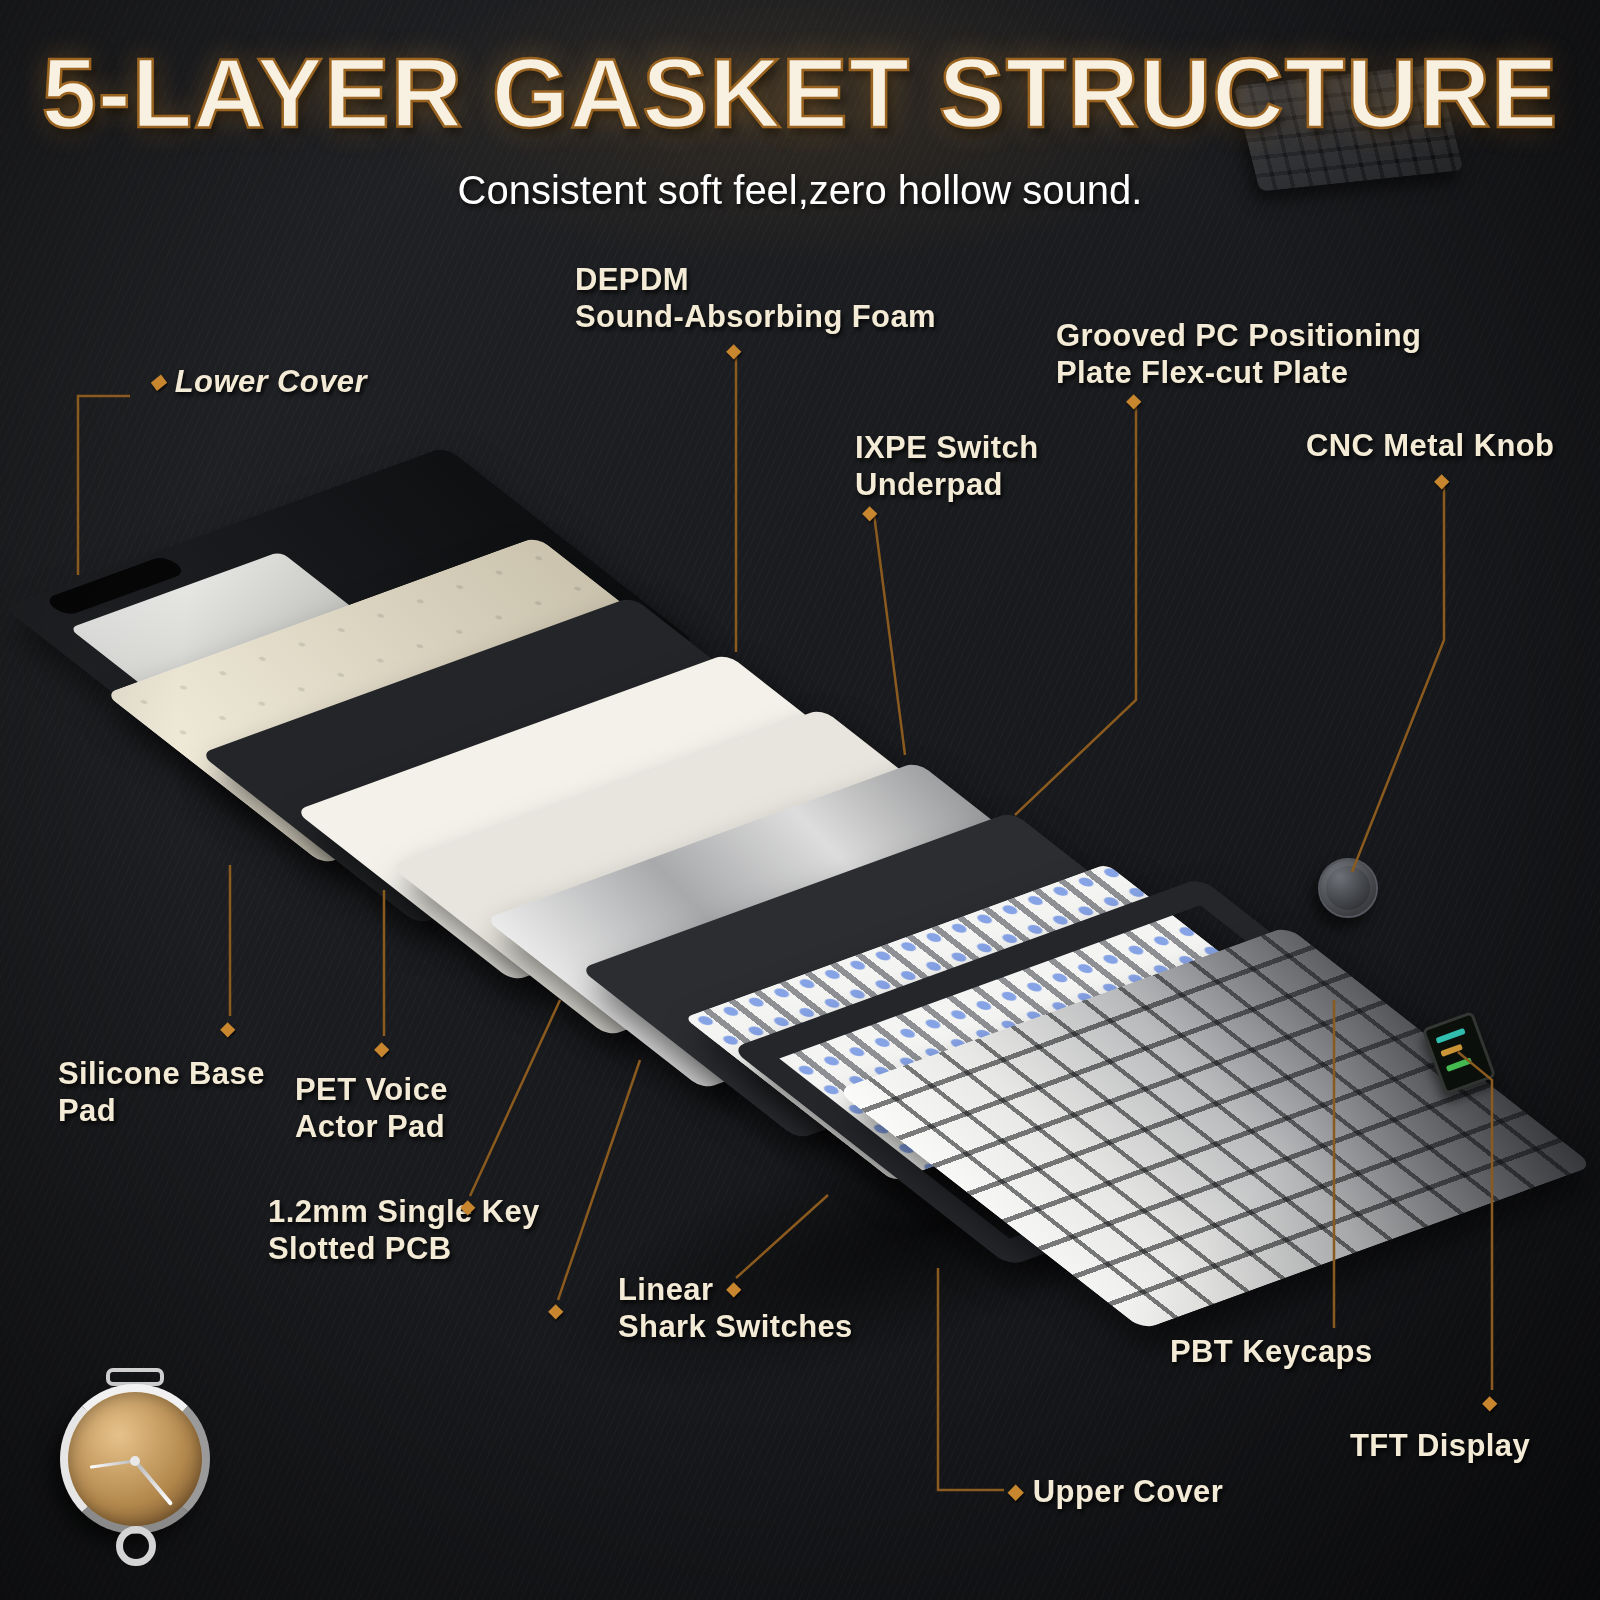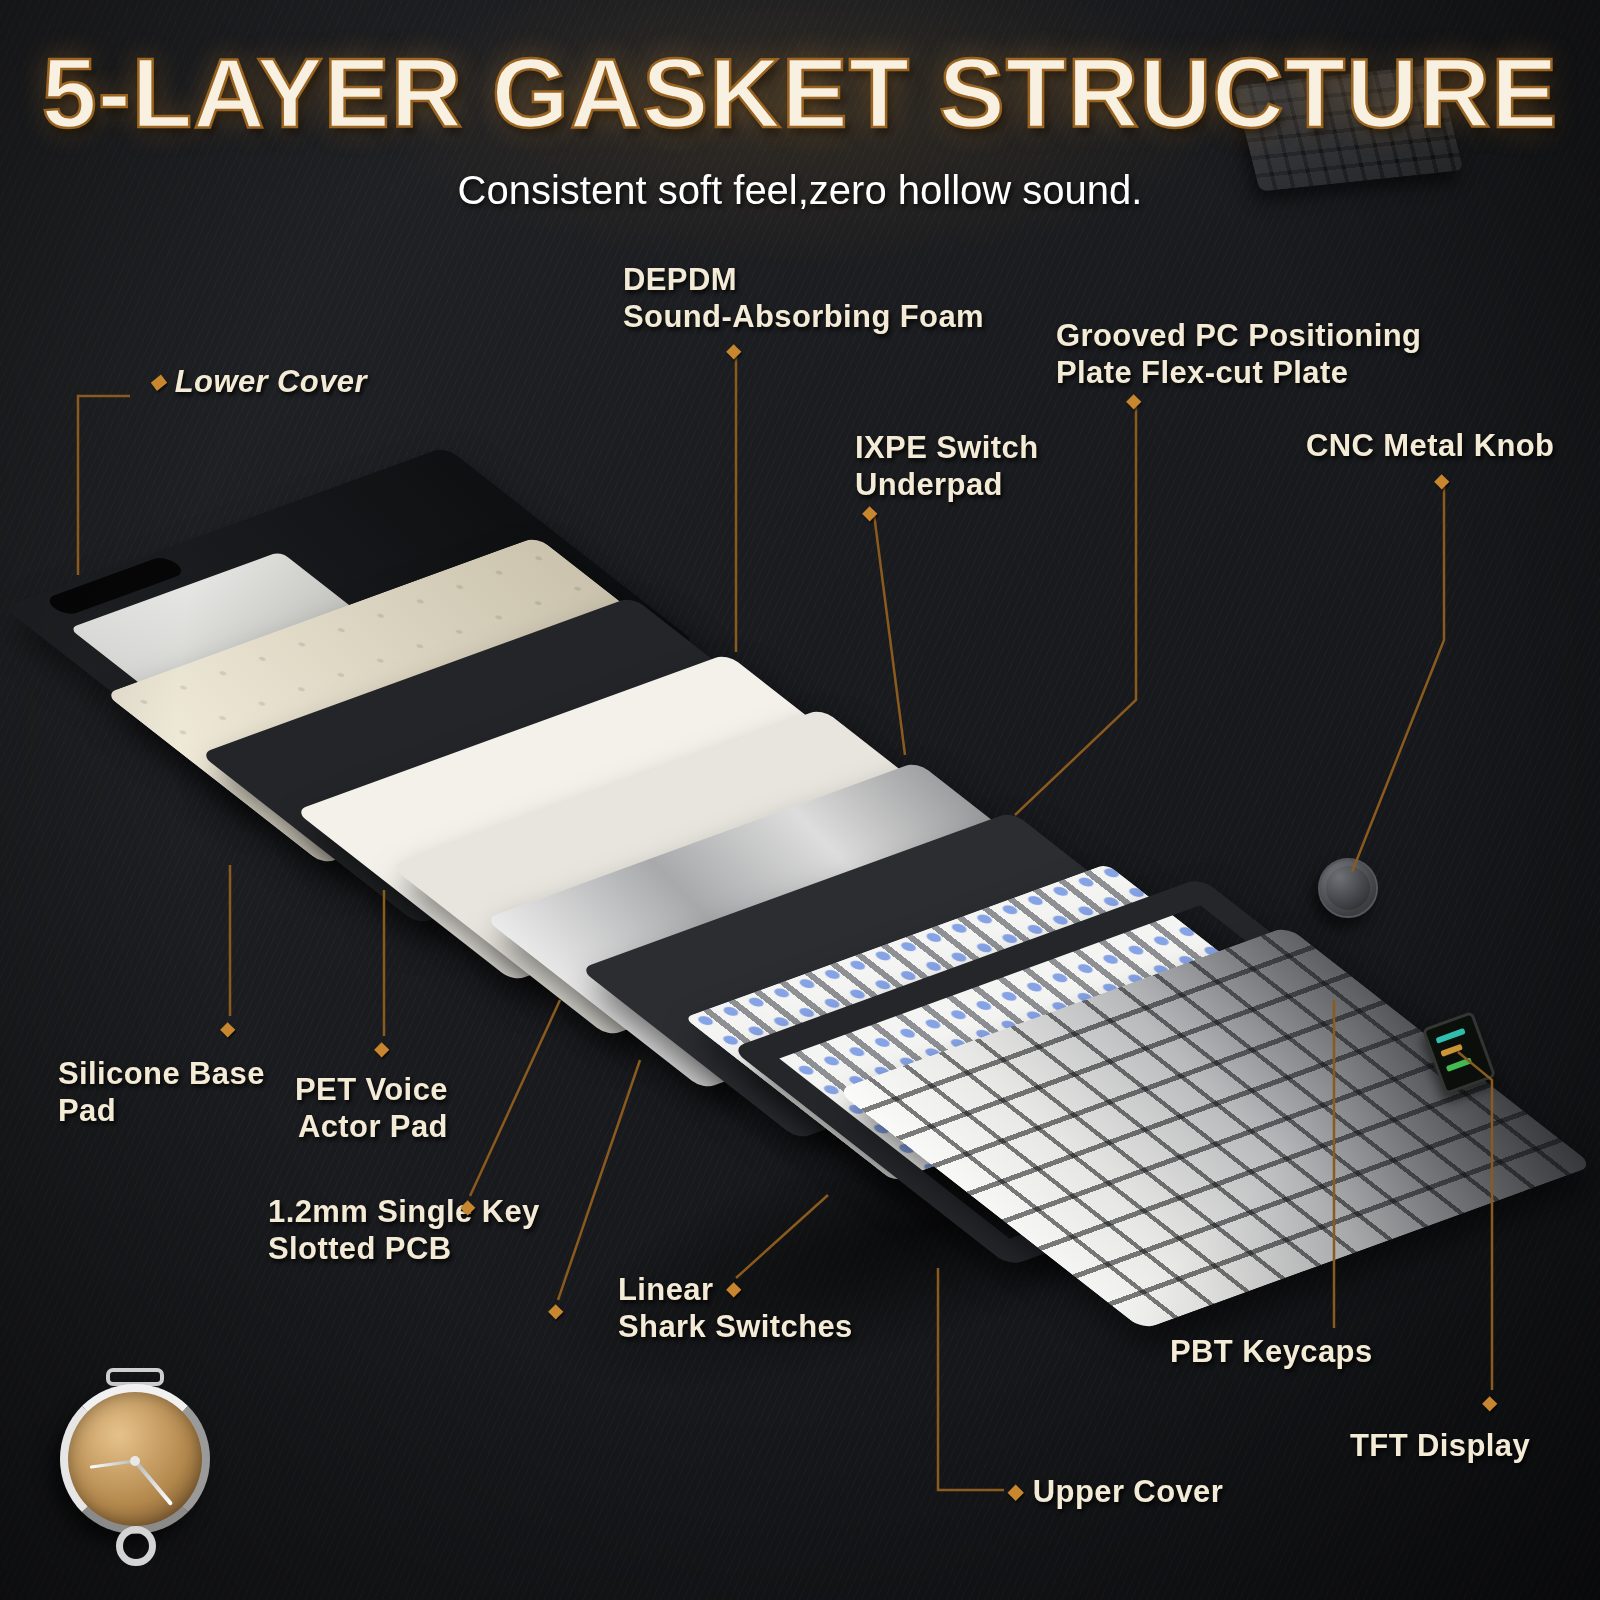--- a/index.html
+++ b/index.html
@@ -17,26 +17,26 @@
     font-size:99px;font-weight:bold;letter-spacing:1px;color:#f8f1e1;
     -webkit-text-stroke:2.5px #9a6420;
     text-shadow:0 0 28px rgba(235,160,60,.35), 4px 6px 10px rgba(0,0,0,.65);}
   .subtitle{position:absolute;top:168px;left:0;width:100%;text-align:center;margin:0;z-index:20;
     font-size:40px;font-weight:normal;color:#ffffff;text-shadow:2px 3px 5px rgba(0,0,0,.8);}
 
   
   .lbl{position:absolute;z-index:25;color:#f4ebd6;font-weight:bold;font-size:31px;line-height:1.18;
     white-space:pre-line;text-shadow:2px 3px 4px rgba(0,0,0,.85);letter-spacing:.4px;}
   #lbl-lower-cover{left:150px;top:364px;font-style:italic;}
-  #lbl-depdm{left:575px;top:262px;margin-left:48px;}
+  #lbl-depdm{left:575px;top:262px;}
   #lbl-grooved{left:1056px;top:318px;}
   #lbl-cnc{left:1306px;top:428px;}
   #lbl-ixpe{left:855px;top:430px;}
   #lbl-silicone{left:58px;top:1056px;}
-  #lbl-pet{left:295px;top:1072px;text-align:right;}
+  #lbl-pet{left:295px;top:1072px;text-align:left;}
   #lbl-pcb{left:268px;top:1194px;}
   #lbl-poron{left:393px;top:1296px;}
   #lbl-linear{left:618px;top:1272px;}
   #lbl-upper{left:1008px;top:1474px;}
   #lbl-pbt{left:1170px;top:1334px;}
   #lbl-tft{left:1350px;top:1428px;}
   .dm-inline{color:#c8862e;font-size:20px;margin-right:9px;vertical-align:4px;text-shadow:1px 2px 2px rgba(0,0,0,.6);}
 
   .dm{position:absolute;z-index:25;color:#c8862e;font-size:20px;text-shadow:1px 2px 2px rgba(0,0,0,.6);}
   #dm-depdm{left:726px;top:338px;}   #dm-grooved{left:1126px;top:388px;}

